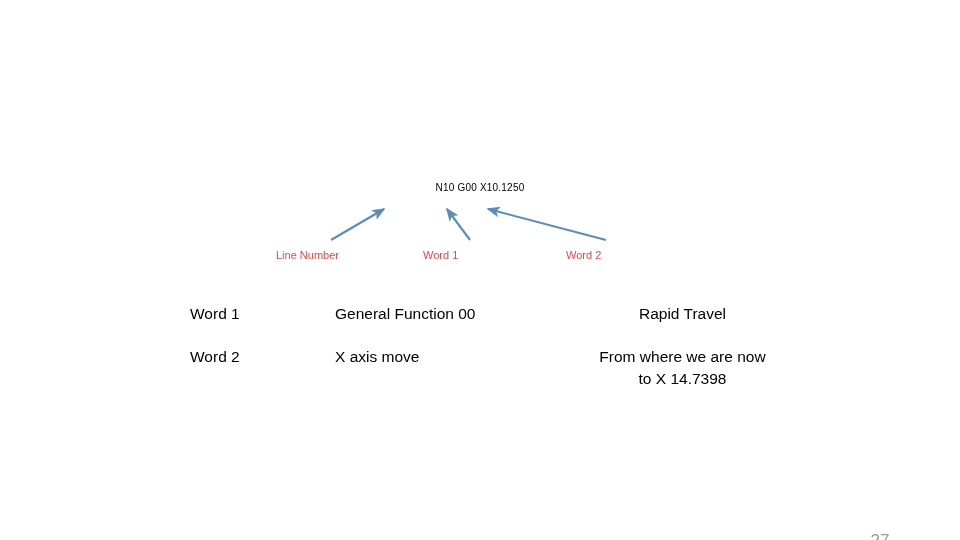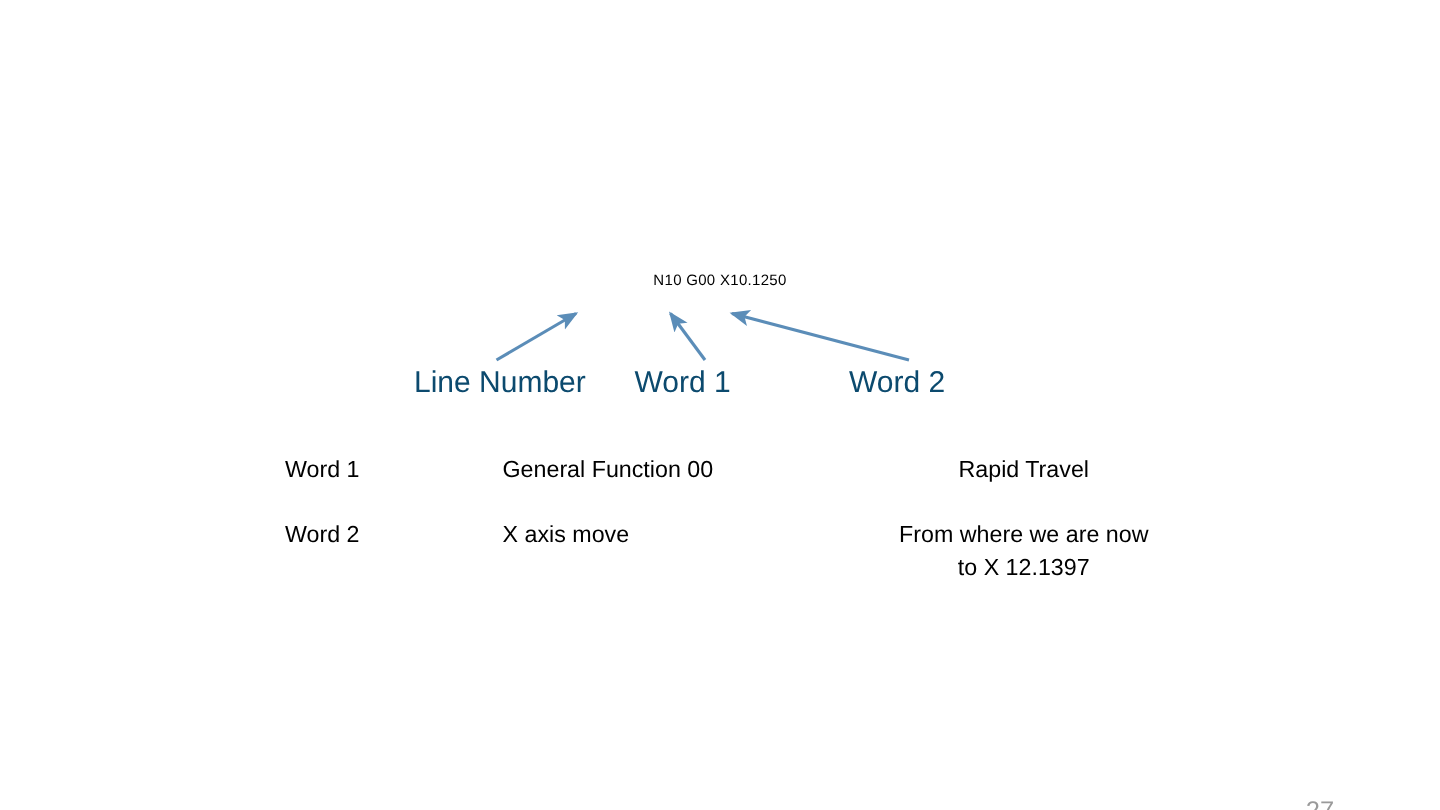--- a/index.html
+++ b/index.html
@@ -37,23 +37,23 @@
     position: absolute;
     left: 0;
     top: 0;
     width: 960px;
     height: 540px;
     pointer-events: none;
   }
   
   .anno-label {
     position: absolute;
-    font-size: 20px;
+    font-size: 11px;
     line-height: 18px;
-    color: #0c4a6e;
+    color: #ef4444;
     white-space: pre;
   }
   #anno-line-number { left: 276px; top: 246px; }
   #anno-word-1      { left: 423px; top: 246px; }
   #anno-word-2      { left: 566px; top: 246px; }
 
   
   #explain-table {
     position: absolute;
     left: 190px;
@@ -114,20 +114,20 @@
     <tbody>
       <tr>
         <td class="col-word">Word 1</td>
         <td class="col-mid">General Function 00</td>
         <td class="col-desc">Rapid Travel</td>
       </tr>
       <tr>
         <td class="col-word">Word 2</td>
         <td class="col-mid">X axis move</td>
         <td class="col-desc">From where we are now
-to X 12.1397</td>
+to X 14.7398</td>
       </tr>
     </tbody>
   </table>
 
   <div id="page-number">27</div>
 
 </div>
 
 </body></html>

